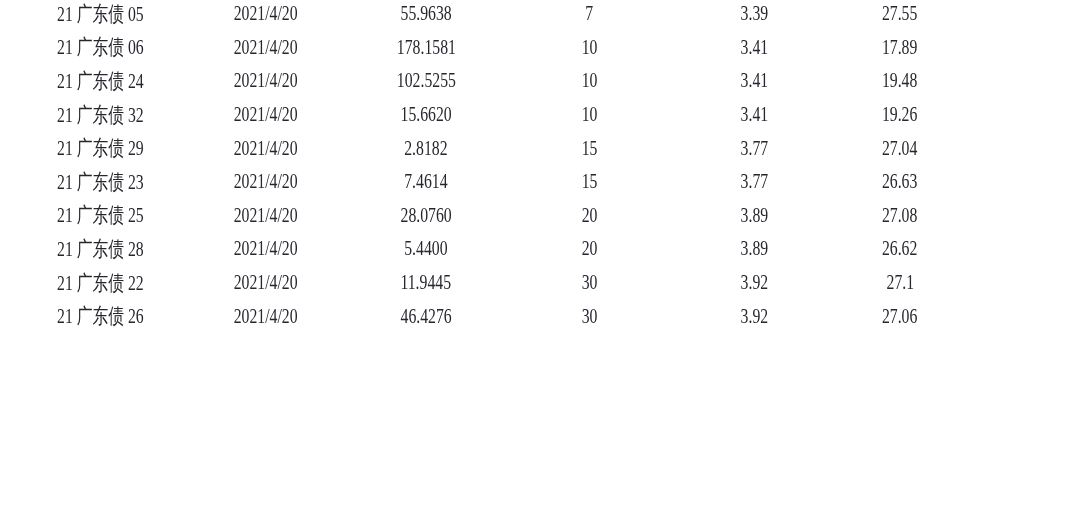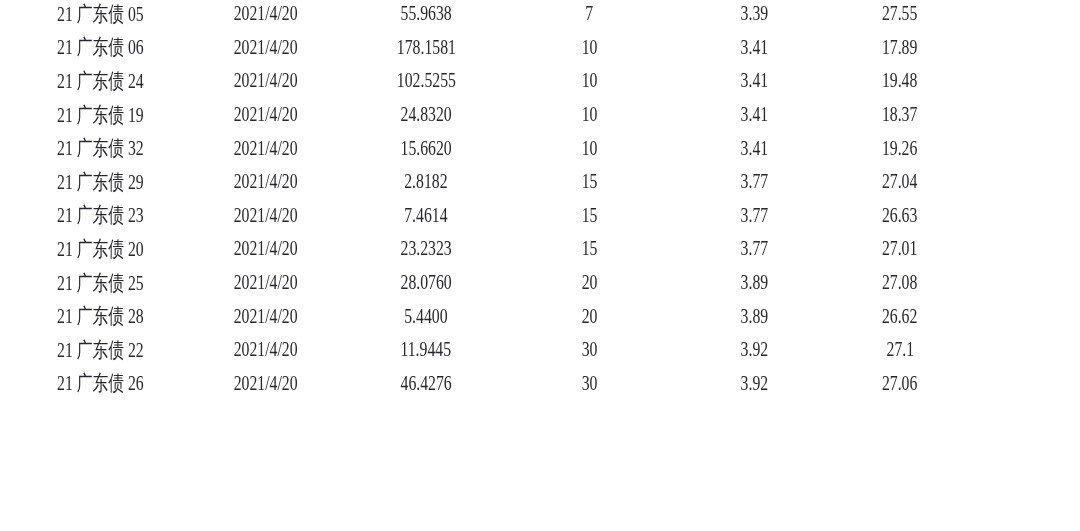--- a/index.html
+++ b/index.html
@@ -116,56 +116,35 @@
         <td>
           <span class="tx">3.41</span>
         </td>
         <td>
           <span class="tx">19.48</span>
         </td>
         <td></td>
       </tr>
         <tr>
         <td class="c-name">
-          <span class="tx">21 广东债 19</span>
-        </td>
-        <td>
-          <span class="tx">2021/4/20</span>
-        </td>
-        <td>
-          <span class="tx">24.8320</span>
+          <span class="tx">21 广东债 32</span>
+        </td>
+        <td>
+          <span class="tx">2021/4/20</span>
+        </td>
+        <td>
+          <span class="tx">15.6620</span>
         </td>
         <td>
           <span class="tx">10</span>
         </td>
         <td>
           <span class="tx">3.41</span>
         </td>
         <td>
-          <span class="tx">18.37</span>
-        </td>
-        <td></td>
-      </tr>
-        <tr>
-        <td class="c-name">
-          <span class="tx">21 广东债 32</span>
-        </td>
-        <td>
-          <span class="tx">2021/4/20</span>
-        </td>
-        <td>
-          <span class="tx">15.6620</span>
-        </td>
-        <td>
-          <span class="tx">10</span>
-        </td>
-        <td>
-          <span class="tx">3.41</span>
-        </td>
-        <td>
           <span class="tx">19.26</span>
         </td>
         <td></td>
       </tr>
         <tr>
         <td class="c-name">
           <span class="tx">21 广东债 29</span>
         </td>
         <td>
           <span class="tx">2021/4/20</span>
@@ -195,41 +174,20 @@
           <span class="tx">7.4614</span>
         </td>
         <td>
           <span class="tx">15</span>
         </td>
         <td>
           <span class="tx">3.77</span>
         </td>
         <td>
           <span class="tx">26.63</span>
-        </td>
-        <td></td>
-      </tr>
-        <tr>
-        <td class="c-name">
-          <span class="tx">21 广东债 20</span>
-        </td>
-        <td>
-          <span class="tx">2021/4/20</span>
-        </td>
-        <td>
-          <span class="tx">23.2323</span>
-        </td>
-        <td>
-          <span class="tx">15</span>
-        </td>
-        <td>
-          <span class="tx">3.77</span>
-        </td>
-        <td>
-          <span class="tx">27.01</span>
         </td>
         <td></td>
       </tr>
         <tr>
         <td class="c-name">
           <span class="tx">21 广东债 25</span>
         </td>
         <td>
           <span class="tx">2021/4/20</span>
         </td>

